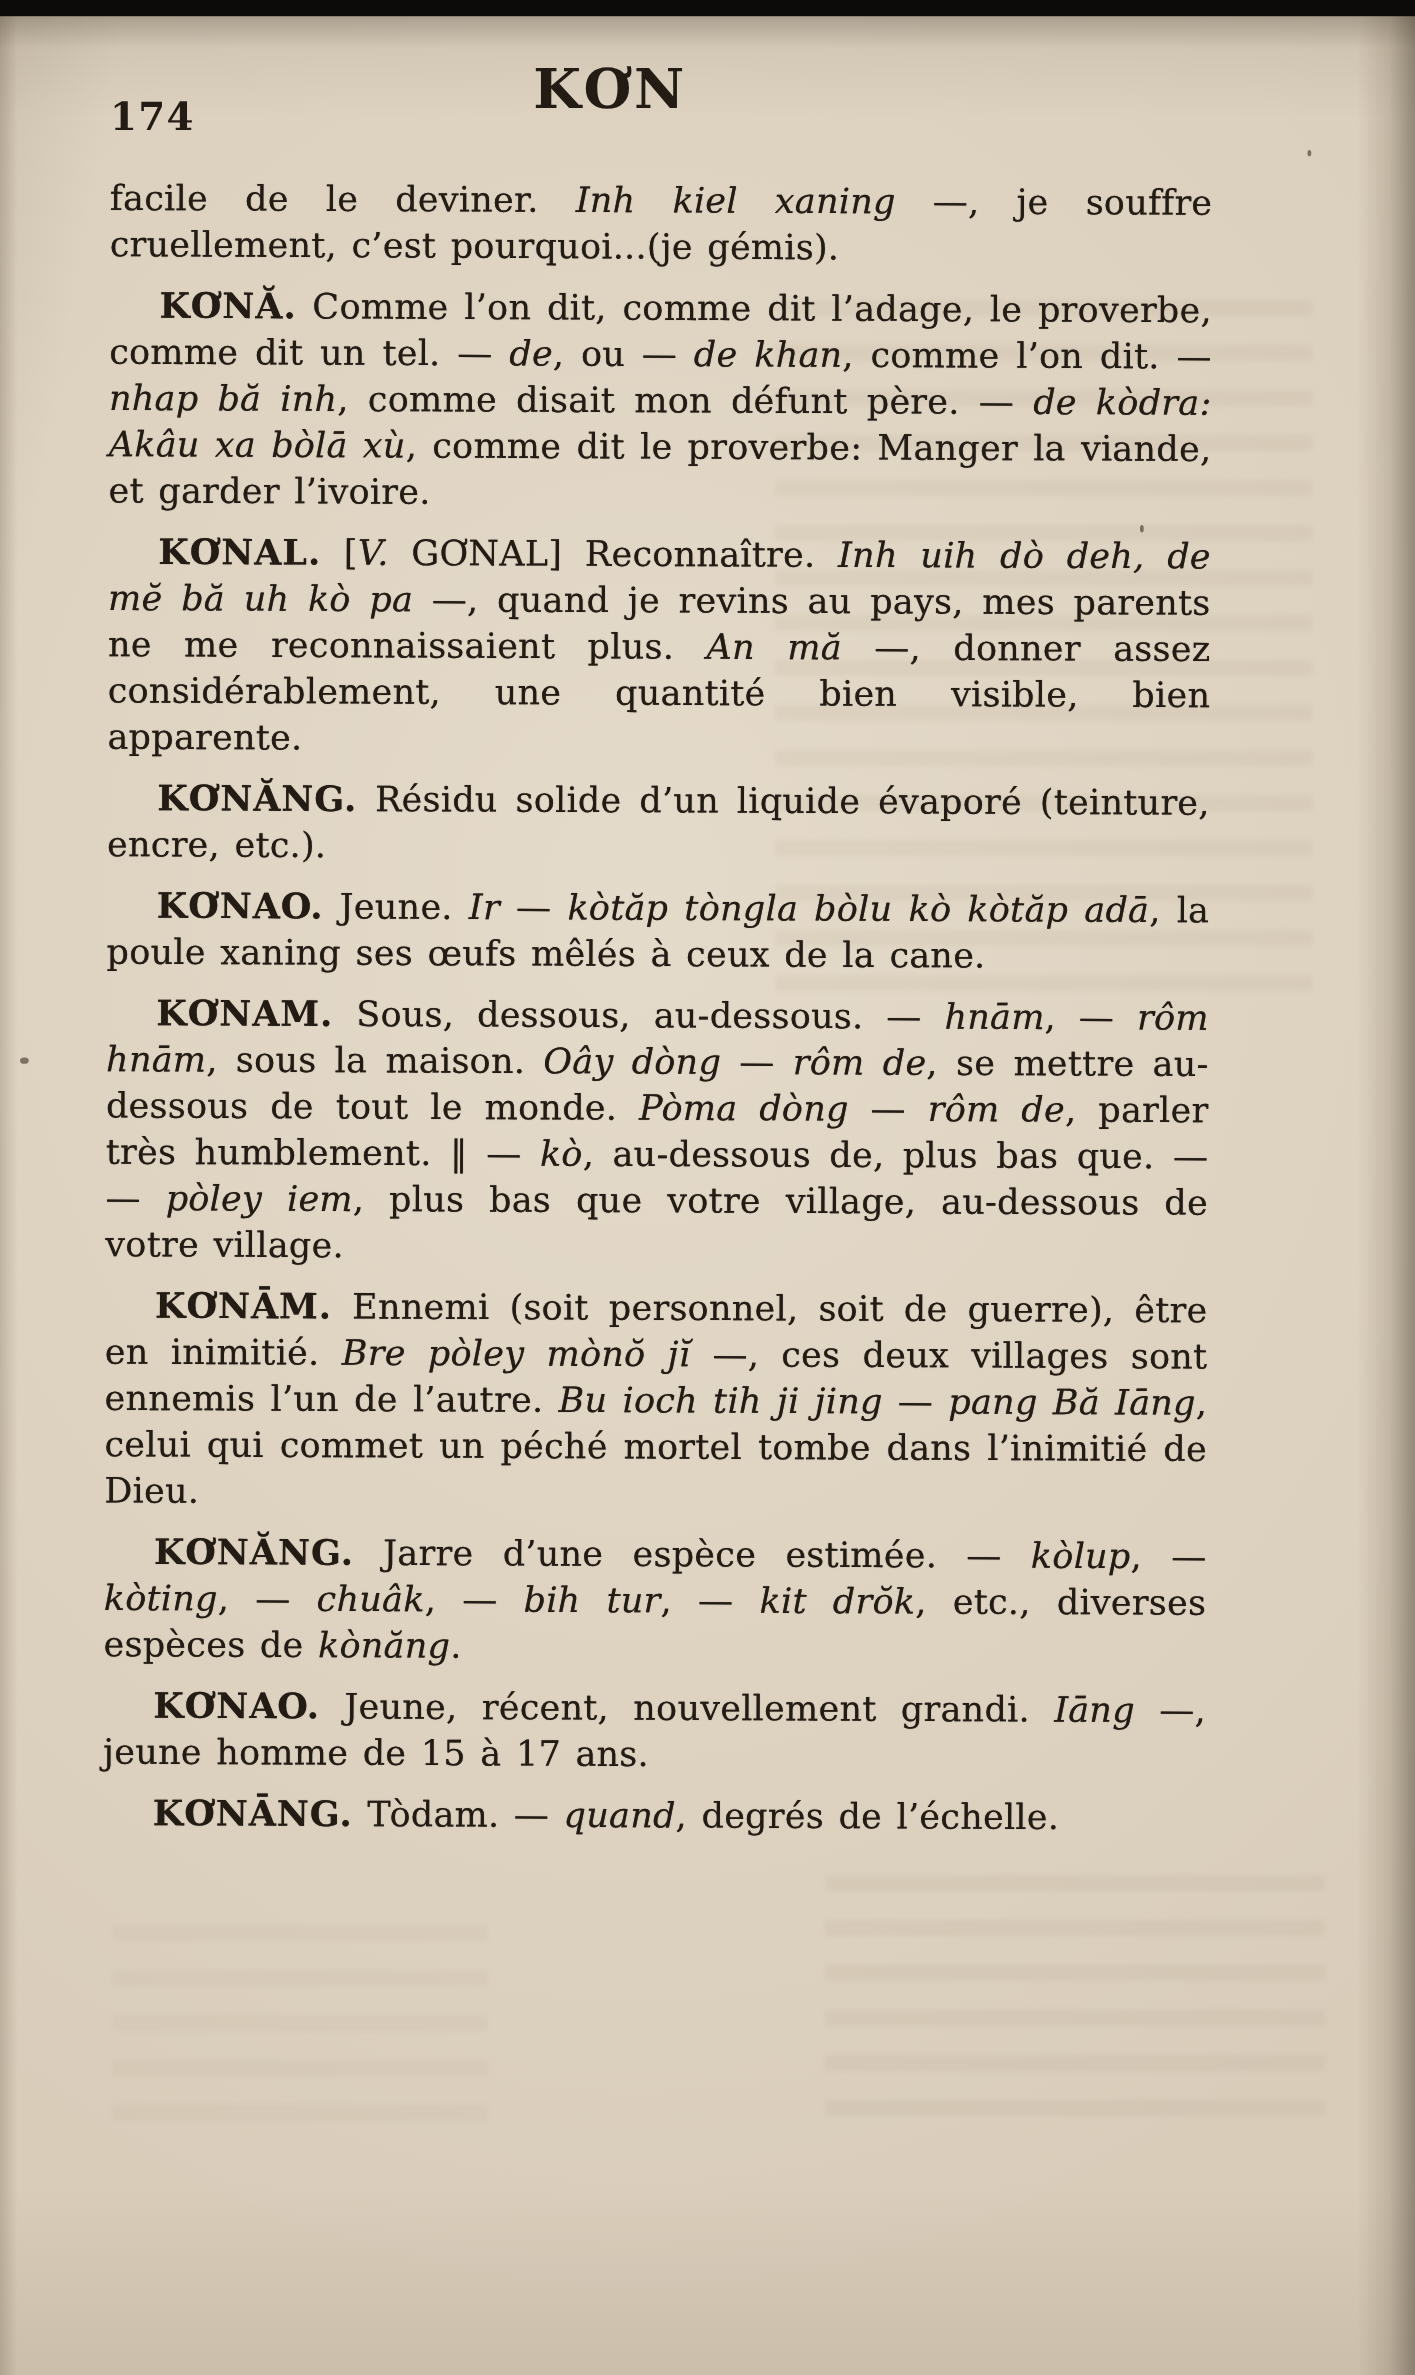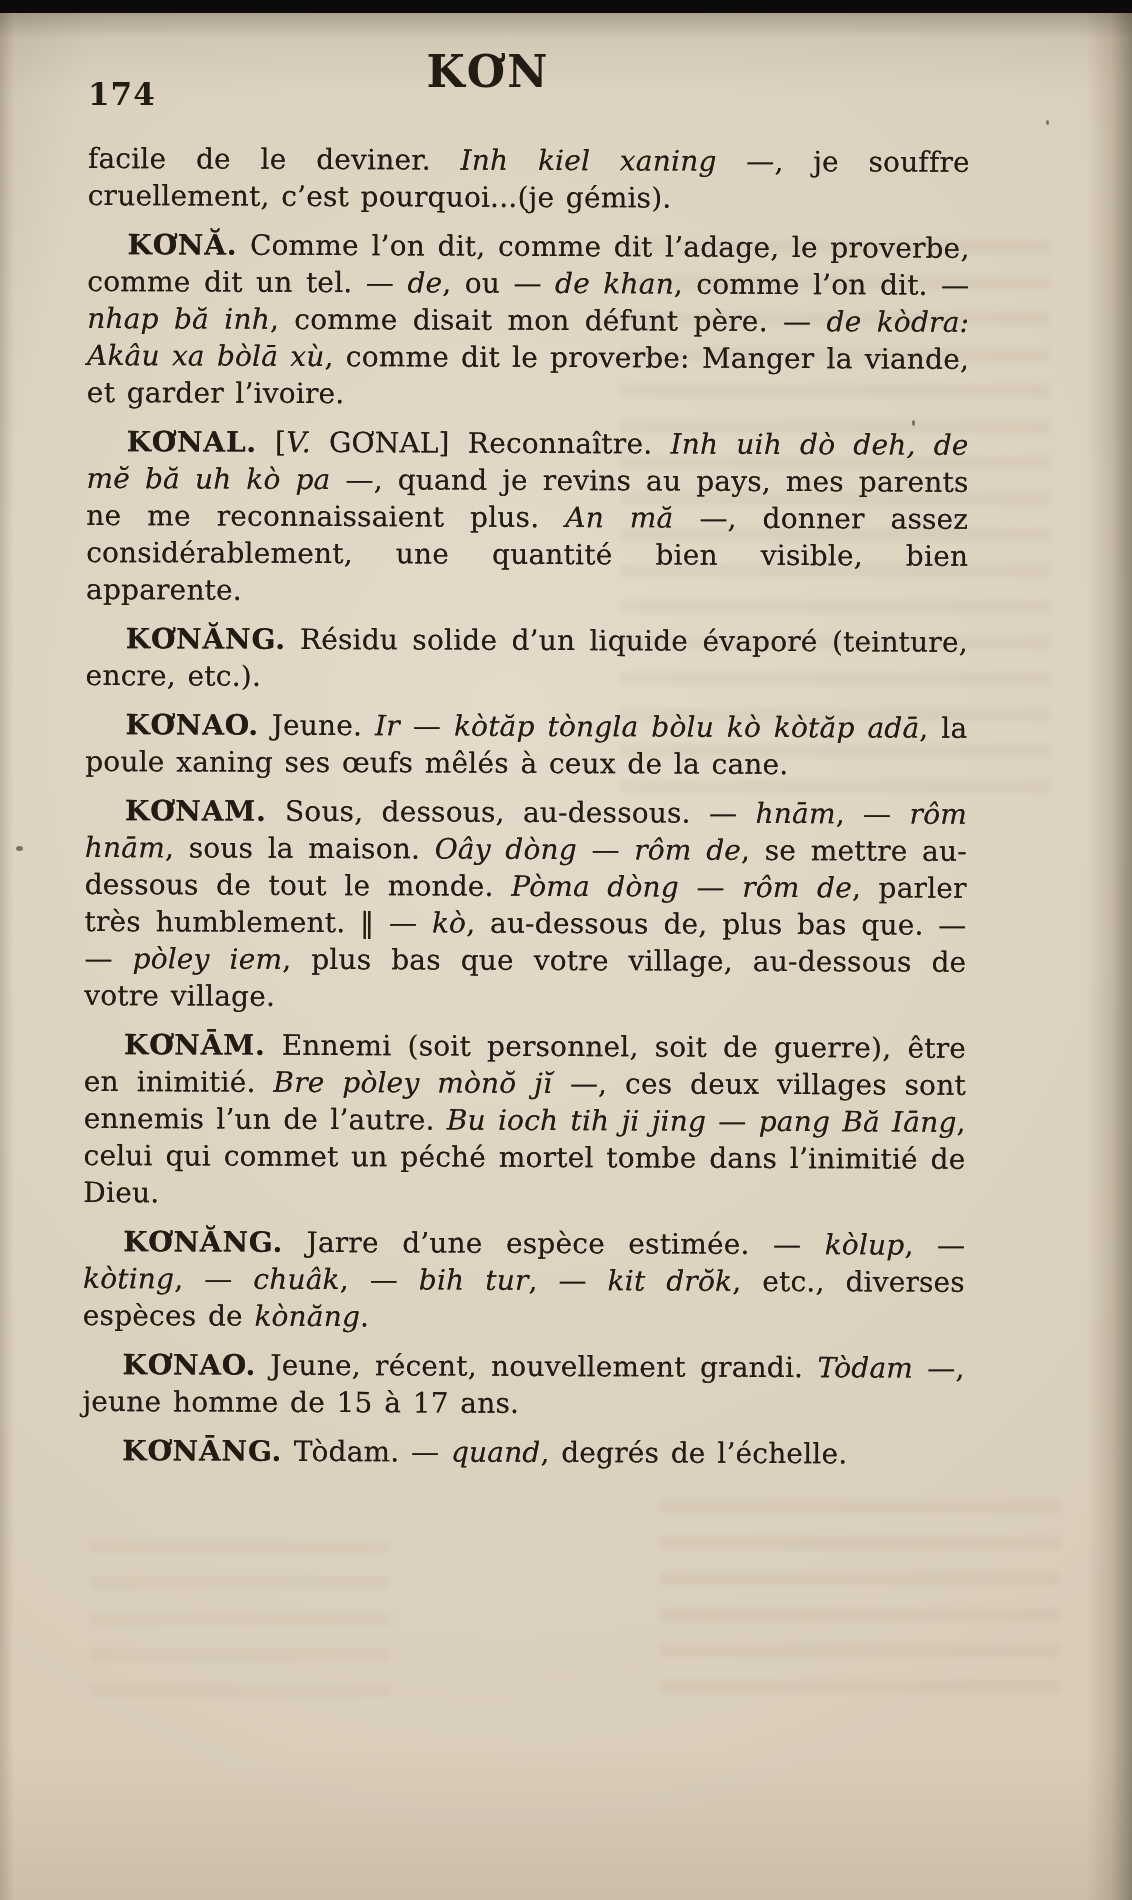--- a/index.html
+++ b/index.html
@@ -123,21 +123,21 @@
 
   <div class="page-body">
       <p class="para"><span class="run-normal">facile de le deviner. </span><span class="run-italic">Inh kiel xaning</span><span class="run-normal"> —, je souffre cruellement, c’est pourquoi...(je gémis).</span></p>
       <p class="para indent"><span class="run-bold">KƠNĂ.</span><span class="run-normal">  Comme l’on dit, comme dit l’adage, le proverbe, comme dit un tel. — </span><span class="run-italic">de</span><span class="run-normal">, ou — </span><span class="run-italic">de khan</span><span class="run-normal">, comme l’on dit. — </span><span class="run-italic">nhap bă inh</span><span class="run-normal">, comme disait mon défunt père. — </span><span class="run-italic">de kòdra: Akâu xa bòlā xù</span><span class="run-normal">, comme dit le proverbe: Manger la viande, et garder l’ivoire.</span></p>
       <p class="para indent"><span class="run-bold">KƠNAL.</span><span class="run-normal">  [</span><span class="run-italic">V.</span><span class="run-normal"> GƠNAL] Reconnaître. </span><span class="run-italic">Inh uih dò deh, de mĕ bă uh kò pa</span><span class="run-normal"> —, quand je revins au pays, mes parents ne me reconnaissaient plus. </span><span class="run-italic">An mă</span><span class="run-normal"> —, donner assez considérablement, une quantité bien visible, bien apparente.</span></p>
       <p class="para indent"><span class="run-bold">KƠNĂNG.</span><span class="run-normal">  Résidu solide d’un liquide évaporé (teinture, encre, etc.).</span></p>
       <p class="para indent"><span class="run-bold">KƠNAO.</span><span class="run-normal">  Jeune. </span><span class="run-italic">Ir</span><span class="run-normal"> — </span><span class="run-italic">kòtăp tòngla bòlu kò kòtăp adā</span><span class="run-normal">, la poule xaning ses œufs mêlés à ceux de la cane.</span></p>
       <p class="para indent"><span class="run-bold">KƠNAM.</span><span class="run-normal">  Sous, dessous, au-dessous. — </span><span class="run-italic">hnām</span><span class="run-normal">, — </span><span class="run-italic">rôm hnām</span><span class="run-normal">, sous la maison. </span><span class="run-italic">Oây dòng</span><span class="run-normal"> — </span><span class="run-italic">rôm de</span><span class="run-normal">, se mettre au-dessous de tout le monde. </span><span class="run-italic">Pòma dòng</span><span class="run-normal"> — </span><span class="run-italic">rôm de</span><span class="run-normal">, parler très humblement. ‖ — </span><span class="run-italic">kò</span><span class="run-normal">, au-dessous de, plus bas que. — — </span><span class="run-italic">pòley iem</span><span class="run-normal">, plus bas que votre village, au-dessous de votre village.</span></p>
       <p class="para indent"><span class="run-bold">KƠNĀM.</span><span class="run-normal">  Ennemi (soit personnel, soit de guerre), être en inimitié. </span><span class="run-italic">Bre pòley mònŏ jĭ</span><span class="run-normal"> —, ces deux villages sont ennemis l’un de l’autre. </span><span class="run-italic">Bu ioch tih ji jing</span><span class="run-normal"> — </span><span class="run-italic">pang Bă Iāng</span><span class="run-normal">, celui qui commet un péché mortel tombe dans l’inimitié de Dieu.</span></p>
       <p class="para indent"><span class="run-bold">KƠNĂNG.</span><span class="run-normal">  Jarre d’une espèce estimée. — </span><span class="run-italic">kòlup</span><span class="run-normal">, — </span><span class="run-italic">kòting</span><span class="run-normal">, — </span><span class="run-italic">chuâk</span><span class="run-normal">, — </span><span class="run-italic">bih tur</span><span class="run-normal">, — </span><span class="run-italic">kit drŏk</span><span class="run-normal">, etc., diverses espèces de </span><span class="run-italic">kònăng</span><span class="run-normal">.</span></p>
-      <p class="para indent"><span class="run-bold">KƠNAO.</span><span class="run-normal">  Jeune, récent, nouvellement grandi. </span><span class="run-italic">Tòdam</span><span class="run-normal"> —, jeune homme de 15 à 17 ans.</span></p>
+      <p class="para indent"><span class="run-bold">KƠNAO.</span><span class="run-normal">  Jeune, récent, nouvellement grandi. </span><span class="run-italic">Iāng</span><span class="run-normal"> —, jeune homme de 15 à 17 ans.</span></p>
       <p class="para indent"><span class="run-bold">KƠNĀNG.</span><span class="run-normal">  Tòdam. — </span><span class="run-italic">quand</span><span class="run-normal">, degrés de l’échelle.</span></p>
     </div>
 
   <div class="speck s1"></div>
   <div class="speck s2"></div>
   <div class="speck s3"></div>
 
   <div class="edge-left"></div>
   <div class="edge-right"></div>
   <div class="edge-top"></div>

